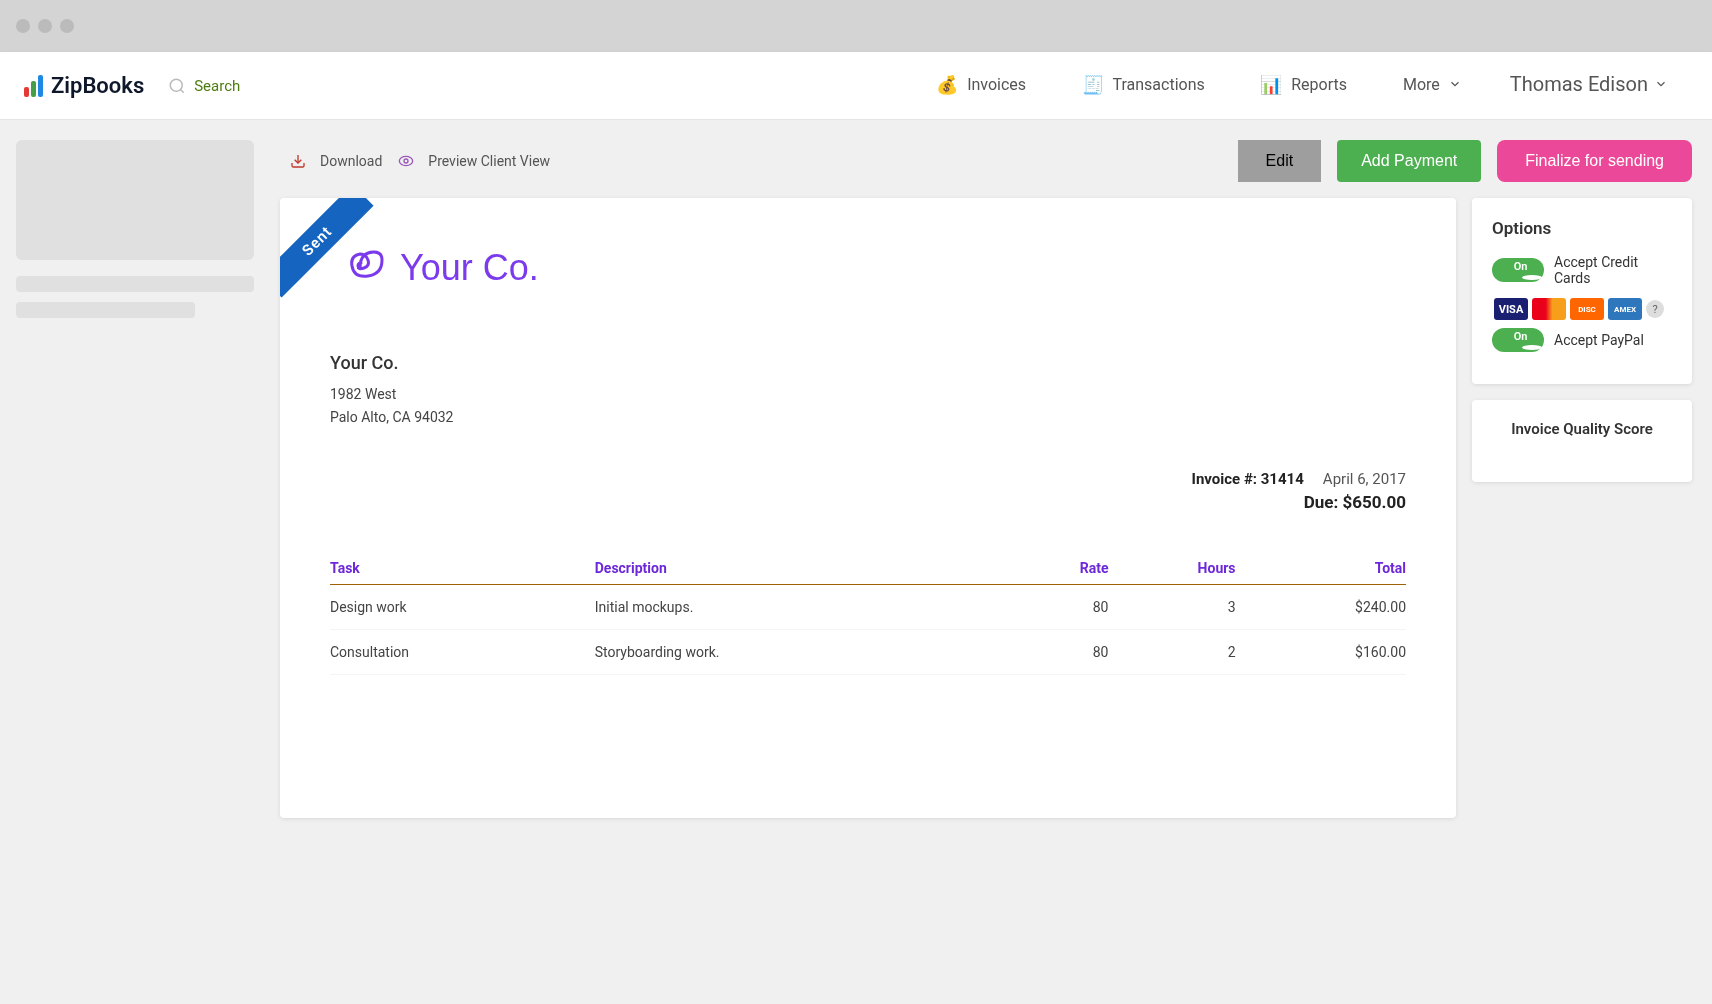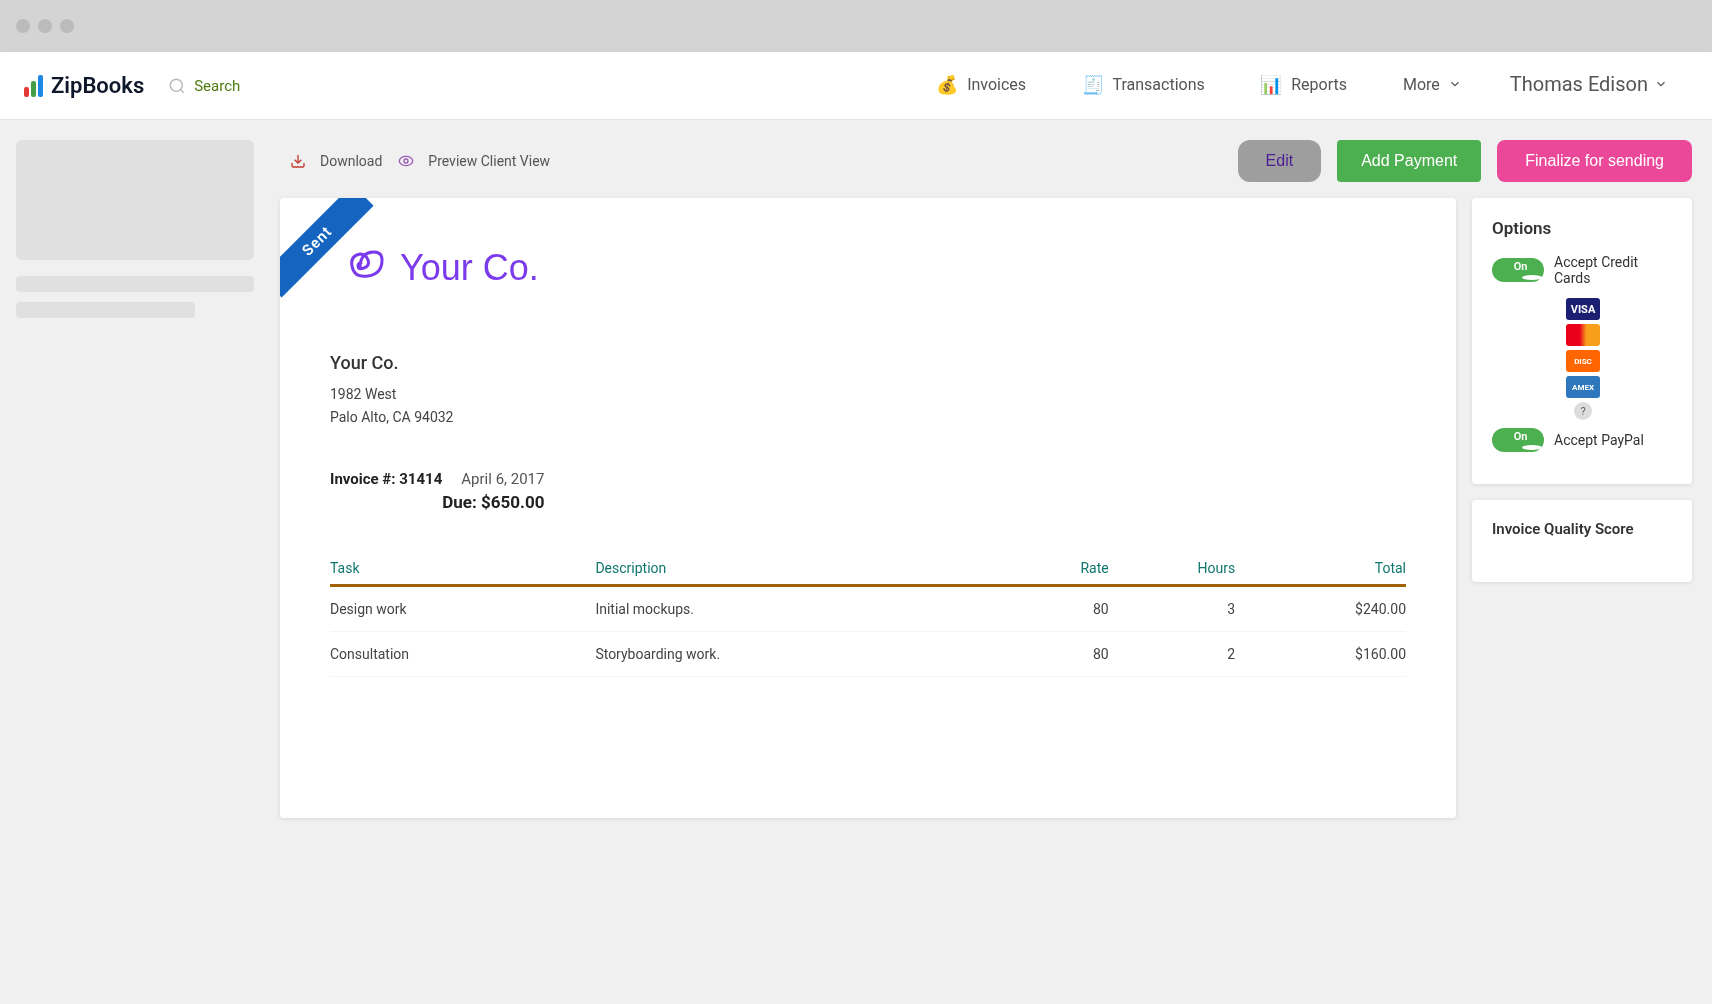--- a/index.html
+++ b/index.html
@@ -150,25 +150,25 @@
       align-items: center;
       gap: 14px;
       font-size: 14px;
       color: #555;
       cursor: pointer;
       text-decoration: none;
     }
     .action-spacer { flex: 1; }
     .btn-edit {
       background: #9e9e9e;
-      color: #4c1d95;
+      color: #000000;
       border: none;
       padding: 12px 28px;
       font-size: 16px;
-      border-radius: 12px;
+      border-radius: 0;
       cursor: pointer;
       font-weight: 500;
     }
     .btn-add-payment {
       background: #4caf50;
       color: #fff;
       border: none;
       padding: 12px 24px;
       font-size: 16px;
       border-radius: 4px;
@@ -252,40 +252,40 @@
       justify-content: space-between;
       margin-bottom: 40px;
     }
     .address-block { font-size: 14px; color: #444; line-height: 1.7; }
     .address-name { font-size: 18px; font-weight: 500; color: #333; margin-bottom: 4px; }
     .address-right { text-align: right; }
 
     
     .invoice-meta {
       display: flex;
-      justify-content: flex-start;
+      justify-content: flex-end;
       margin-bottom: 40px;
       align-items: flex-start;
     }
     .invoice-number { font-size: 15px; color: #555; }
     .invoice-number span { font-weight: 700; color: #222; }
     .invoice-date-block { text-align: right; }
     .invoice-date { font-size: 15px; color: #555; margin-bottom: 4px; }
     .invoice-due { font-size: 17px; color: #222; font-weight: 400; }
     .invoice-due span { font-weight: 700; }
 
     
     .invoice-table { width: 100%; border-collapse: collapse; }
     .invoice-table th {
       text-align: left;
       font-size: 14px;
-      color: #0f766e;
-      font-weight: 400;
+      color: #6d28d9;
+      font-weight: 700;
       padding: 8px 0;
-      border-bottom: 3px solid #a16207;
+      border-bottom: 1px solid #a16207;
     }
     .invoice-table th.right { text-align: right; }
     .invoice-table td {
       font-size: 14px;
       color: #444;
       padding: 14px 0;
       border-bottom: 1px solid #f5f5f5;
       vertical-align: top;
     }
     .invoice-table td.right { text-align: right; }
@@ -347,21 +347,20 @@
       color: #333;
     }
     .card-icons {
       display: flex;
       align-items: center;
       gap: 4px;
       margin-left: 0;
       margin-top: 4px;
       margin-bottom: 8px;
       padding-left: 2px;
-      flex-direction: column;
     }
     .card-icon {
       width: 34px;
       height: 22px;
       border-radius: 3px;
       font-size: 8px;
       display: flex;
       align-items: center;
       justify-content: center;
       font-weight: bold;
@@ -388,21 +387,21 @@
       border-radius: 4px;
       box-shadow: 0 1px 4px rgba(0,0,0,0.1);
       padding: 20px;
       text-align: center;
     }
     .quality-title {
       font-size: 15px;
       font-weight: 600;
       color: #333;
       margin-bottom: 24px;
-      text-align: left;
+      text-align: center;
     }
     .quality-score {
       font-size: 72px;
       font-weight: 700;
       color: #4caf50;
       line-height: 1;
       display: inline;
     }
     .quality-out-of {
       font-size: 18px;

